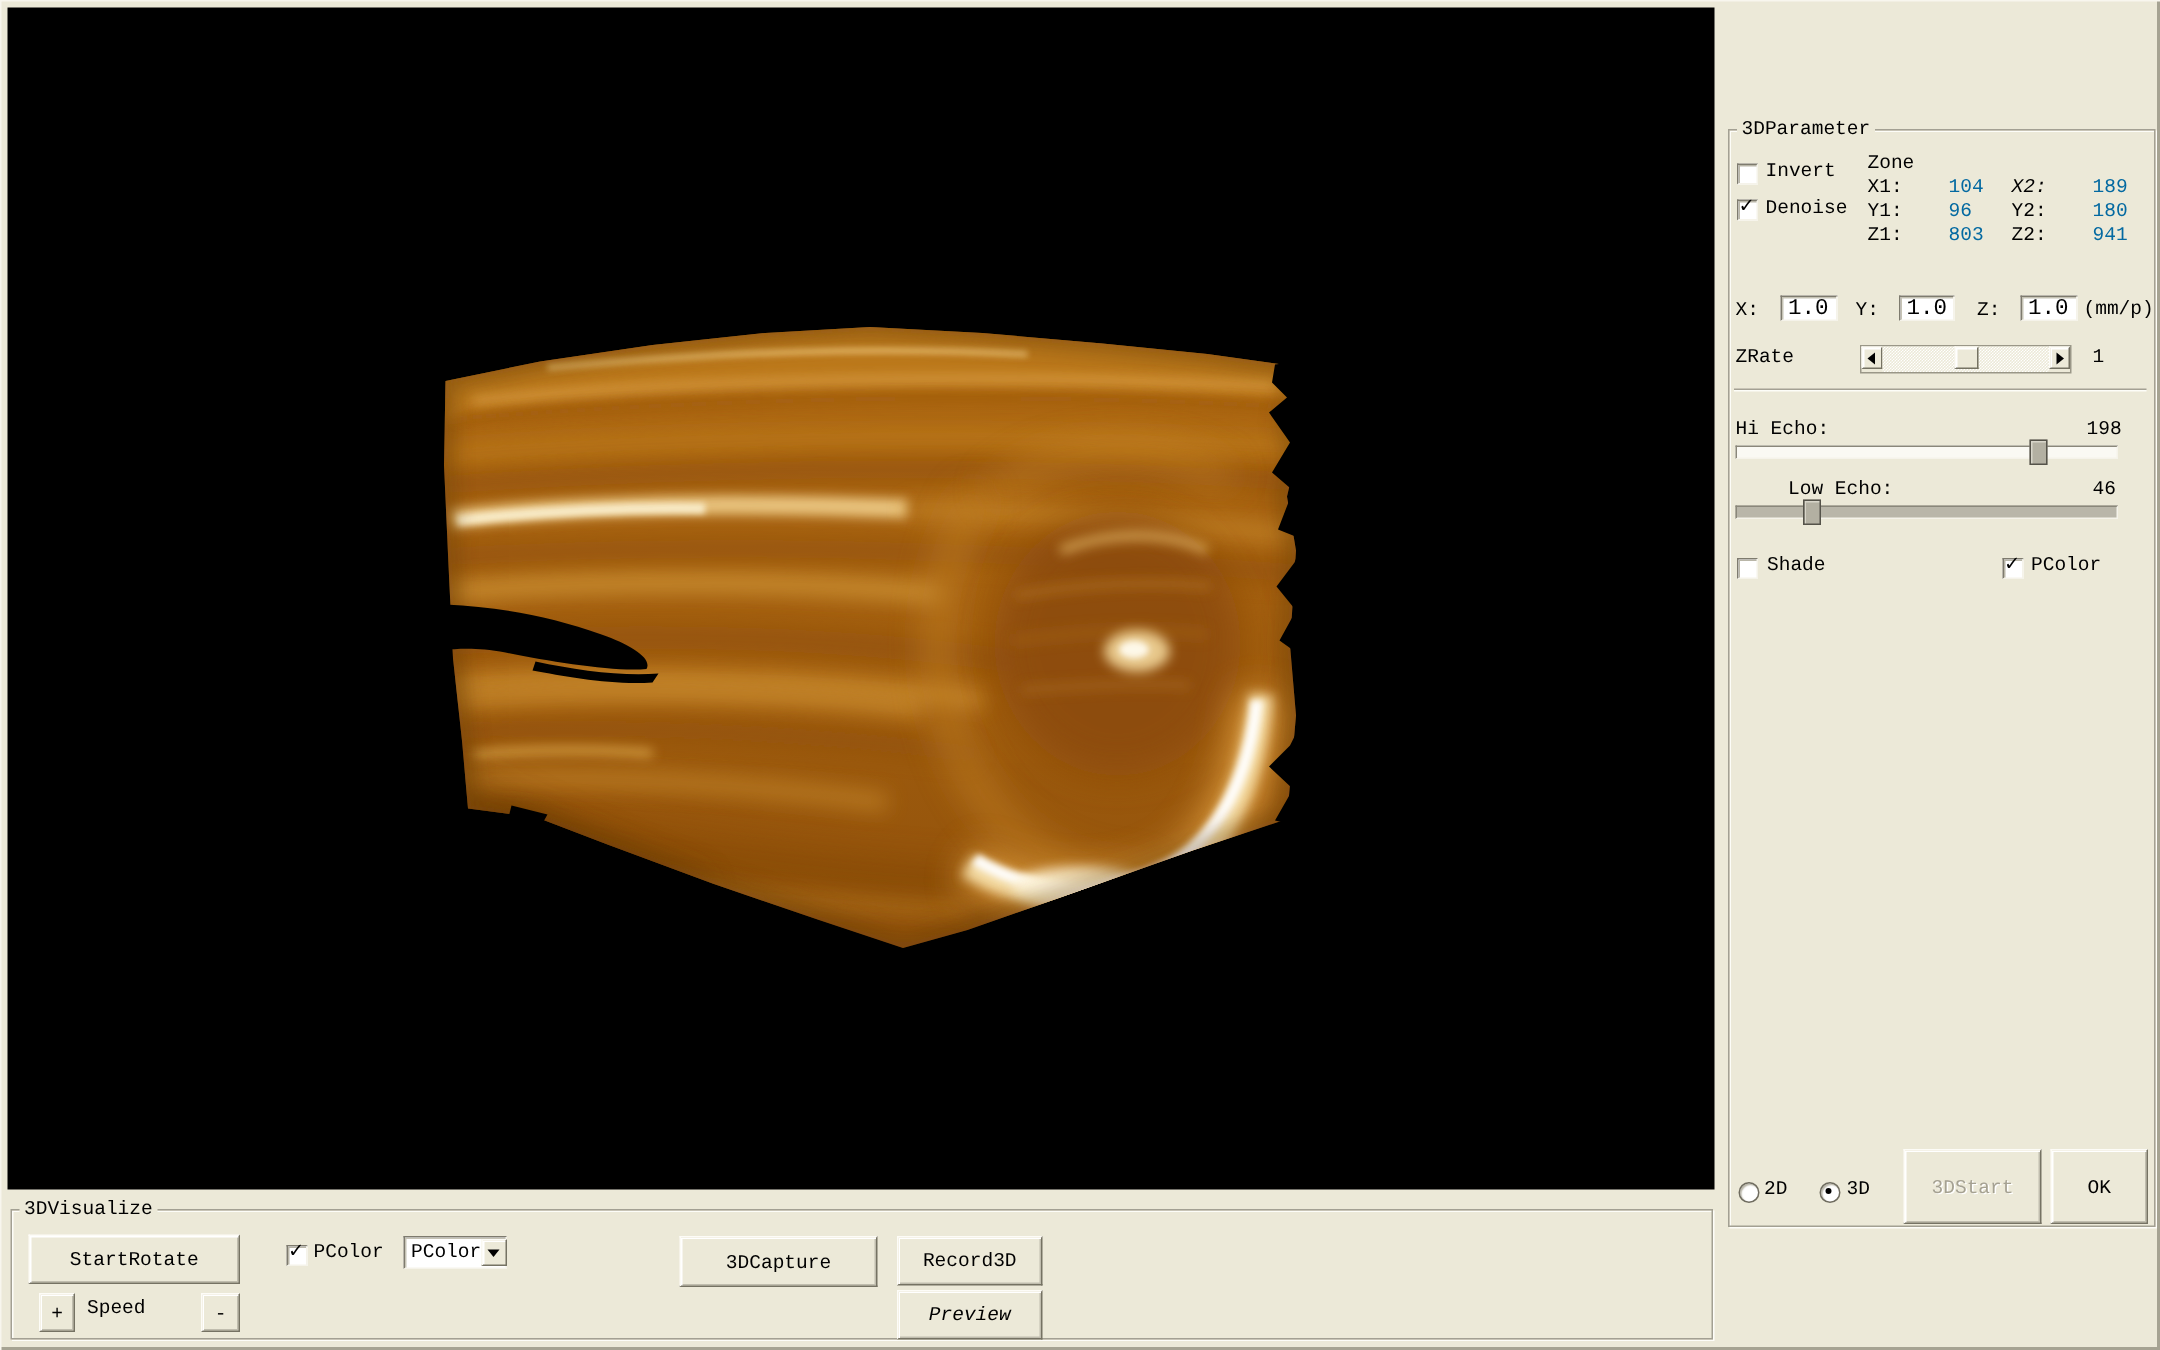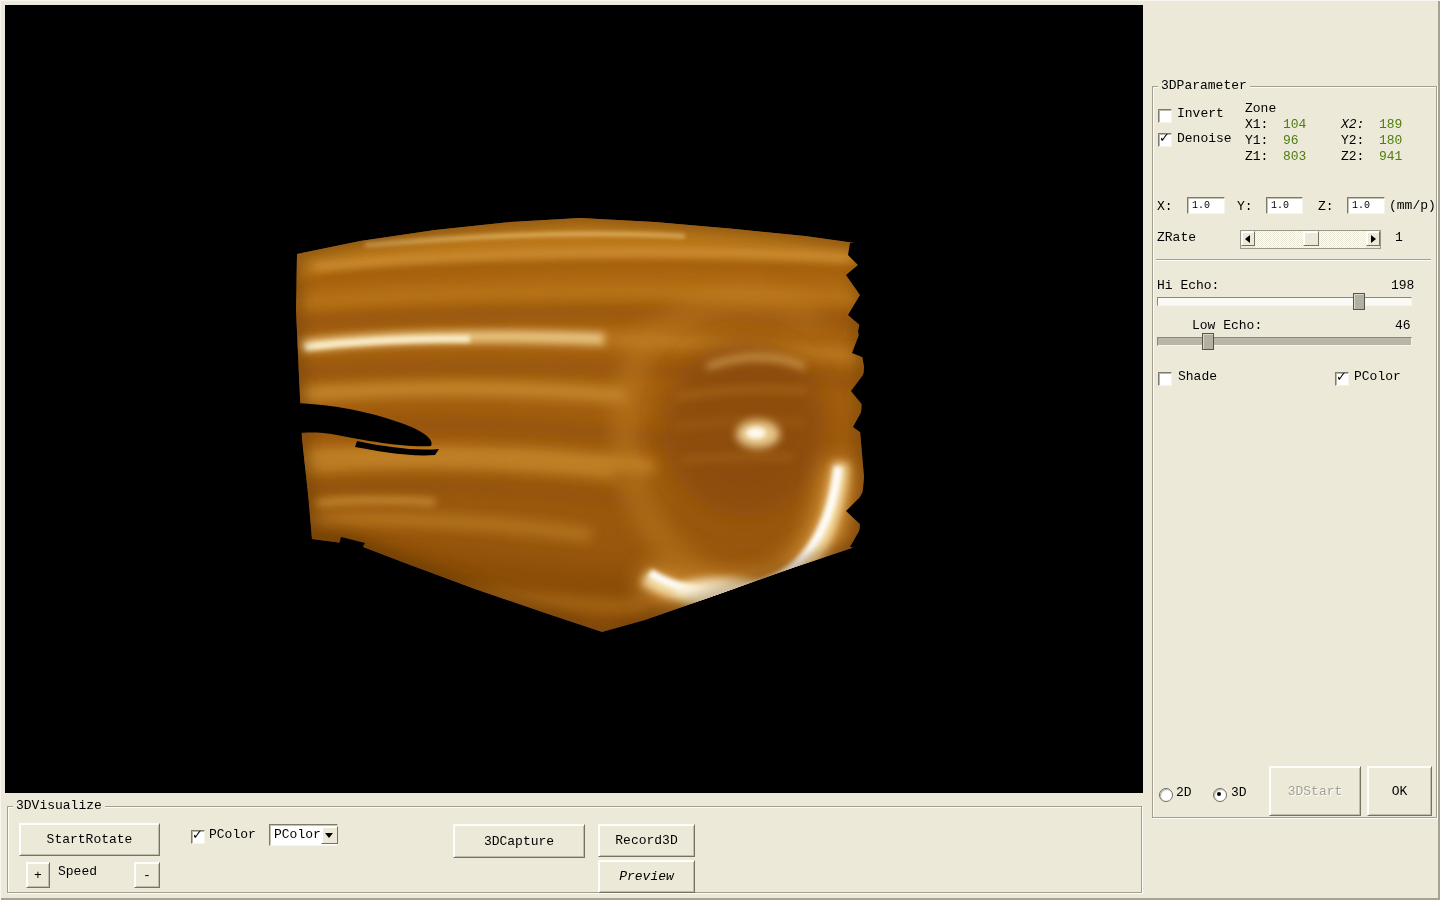--- a/index.html
+++ b/index.html
@@ -11,21 +11,21 @@
     box-shadow:inset 1px 1px 0 #f8f6ee, inset -2px -2px 0 #a6a392;
   }
   .viewport{position:absolute;left:5px;top:5px;width:1138px;height:788px;background:#000;}
   .viewport svg{position:absolute;left:0;top:0;}
 
   
   .gbx{position:absolute;border:1px solid #a3a093;box-shadow:inset 1px 1px 0 #fdfdf8, 1px 1px 0 #fdfdf8;}
   .legend{position:absolute;top:-8px;left:5px;background:#ece9d8;padding:0 3px;line-height:14px;white-space:pre;}
 
   .lbl{position:absolute;line-height:14px;white-space:pre;}
-  .val{color:#4d7c0f;}
+  .val{color:#0369a1;margin-left:16px;}
 
   
   .btn{
     position:absolute;background:#ece9d8;
     border:1px solid;border-color:#fdfcf7 #757263 #757263 #fdfcf7;
     box-shadow:inset 1px 1px 0 #fff, inset -1px -1px 0 #c0bdae;
     display:flex;align-items:center;justify-content:center;
     font-family:inherit;font-size:13px;color:#000;white-space:pre;cursor:default;
   }
   .btn.disabled{color:#a5a192;text-shadow:1px 1px 0 #fff;}
@@ -37,21 +37,21 @@
   .cb .mark{position:absolute;left:0px;top:-3px;font-size:13px;font-weight:bold;
       font-family:"DejaVu Sans",sans-serif;color:#000;line-height:14px;}
   .radio{position:absolute;width:12px;height:12px;border-radius:50%;background:#fff;
       border:1px solid #6f6c5f;box-shadow:inset 1px 1px 1px #b9b6a8;}
   .radio .dot{position:absolute;left:3px;top:3px;width:4px;height:4px;border-radius:50%;background:#000;}
 
   
   .tin{position:absolute;background:#fff;border:1px solid;
       border-color:#7e7b6e #f5f3ea #f5f3ea #7e7b6e;
       box-shadow:inset 1px 1px 0 #c6c3b5;
-      font-family:inherit;font-size:10px;color:#000;padding:0 0 0 4px;margin:0;outline:none;}
+      font-family:inherit;font-size:15px;color:#000;padding:0 0 0 4px;margin:0;outline:none;}
 
   
   .sbar{position:absolute;height:17px;border:1px solid #9a9788;display:flex;}
   .sb-btn{width:14px;height:15px;background:#ece9d8;position:relative;flex:0 0 auto;
       border:1px solid;border-color:#fdfcf7 #757263 #757263 #fdfcf7;
       box-shadow:inset 1px 1px 0 #fff;box-sizing:border-box;
       display:flex;align-items:center;justify-content:center;}
   .sb-track{flex:1;position:relative;background:#ece9d8;
       background-image:linear-gradient(45deg,#fff 25%,transparent 25%,transparent 75%,#fff 75%),
                        linear-gradient(45deg,#fff 25%,transparent 25%,transparent 75%,#fff 75%);

